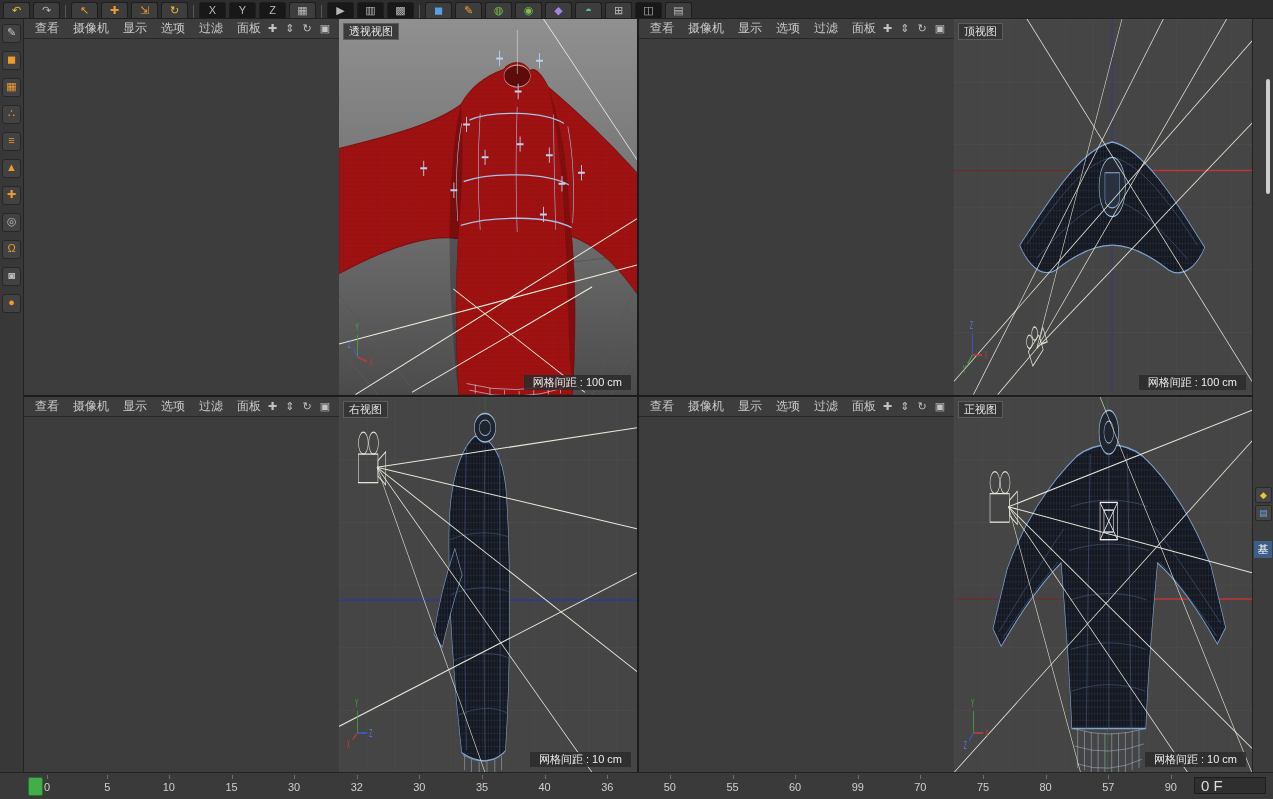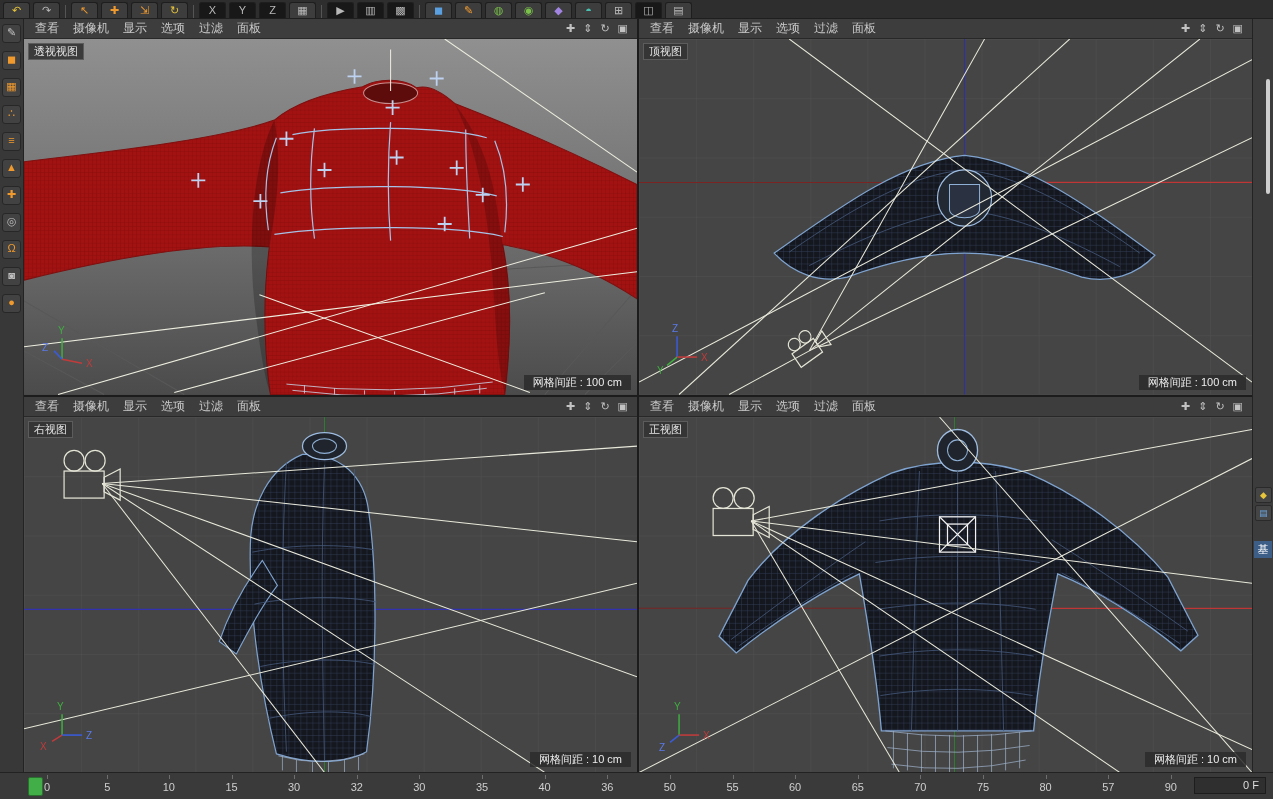--- a/index.html
+++ b/index.html
@@ -13,21 +13,21 @@
   .c-grn{color:#7ac04a}.c-pur{color:#a284e2}.c-tea{color:#4ac0b0}
   .bg-dark{background:#181818;}
 
   
   .main{flex:1;display:flex;min-height:0;}
   .sidebar{width:23px;background:#383838;border-right:1px solid #232323;display:flex;flex-direction:column;align-items:center;padding-top:5px;gap:8px;flex:none;}
   .sb-icon{width:17px;height:17px;border-radius:3px;background:#424242;border:1px solid #272727;color:#f09a2e;font-size:11px;line-height:15px;text-align:center;cursor:default;}
   .sb-gry{color:#c0c0c0;}
 
   .vp-grid{flex:1;display:grid;grid-template-columns:1fr 1fr;grid-template-rows:1fr 1fr;gap:2px;background:#1c1c1c;min-width:0;}
-  .viewport{display:flex;flex-direction:column;min-width:0;min-height:0;background:#3d3d3d;}
+  .viewport{display:flex;flex-direction:row;min-width:0;min-height:0;background:#3d3d3d;}
   .vp-menubar{height:19px;flex:none;display:flex;align-items:center;background:#3d3d3d;border-bottom:1px solid #282828;color:#c9c9c9;font-size:12px;padding:0 4px;}
   .vp-menu-item{padding:0 7px;cursor:default;white-space:nowrap;}
   .vp-spacer{flex:1;}
   .vp-nav{display:flex;gap:8px;color:#c2c2c2;font-size:11px;padding-right:5px;}
   .vp-nav span{cursor:pointer;}
   .vp-canvas{flex:1;position:relative;min-height:0;background:#474747;}
   svg.canvas{position:absolute;inset:0;width:100%;height:100%;display:block;}
   .vp-label{position:absolute;top:4px;left:4px;background:rgba(52,52,52,.92);border:1px solid #5c5c5c;color:#e3e3e3;font-size:11px;line-height:15px;padding:0 5px;white-space:nowrap;}
   .grid-label{position:absolute;bottom:5px;right:6px;background:rgba(44,44,44,.85);color:#ececec;font-size:11px;line-height:15px;padding:0 9px;white-space:nowrap;margin-left:12px;}
   .axt{font-size:10px;}
@@ -39,21 +39,21 @@
   .rs-i1{top:468px;color:#e8c53a;}
   .rs-i2{top:486px;color:#6aa0d8;}
   .rs-tab{position:absolute;top:522px;left:1px;width:18px;height:17px;background:#3d5e86;color:#fff;font-size:11px;line-height:17px;text-align:center;cursor:pointer;}
 
   
   .timeline{height:26px;background:#3a3a3a;border-top:1px solid #222;position:relative;flex:none;}
   .tl-ruler{position:absolute;left:42px;right:96px;top:0;bottom:0;display:flex;justify-content:space-between;color:#cfcfcf;font-size:11px;}
   .tl-tick{position:relative;padding-top:8px;min-width:10px;text-align:center;}
   .tl-tick::before{content:"";position:absolute;top:2px;left:50%;width:1px;height:4px;background:#6e6e6e;}
   .tl-marker{position:absolute;left:28px;top:4px;width:13px;height:17px;background:#41ae47;border:1px solid #2b6f2f;border-radius:2px;cursor:grab;}
-  .tl-frame-box{position:absolute;right:7px;top:4px;width:58px;height:15px;background:#2f2f2f;border:1px solid #1d1d1d;color:#ddd;font-size:11px;line-height:15px;text-align:right;padding:0 6px;}
+  .tl-frame-box{position:absolute;right:7px;top:4px;width:58px;height:15px;background:#2f2f2f;border:1px solid #1d1d1d;color:#ddd;font-size:15px;line-height:15px;text-align:left;padding:0 6px;}
 
   
   .bottom-bar{height:16px;background:#3a3a3a;border-top:1px solid #262626;position:relative;overflow:hidden;flex:none;}
   .bb-marker{position:absolute;left:28px;top:3px;width:11px;height:11px;background:#41ae47;border:1px solid #2b6f2f;border-radius:2px;cursor:grab;}
   .bb-track{position:absolute;left:46px;top:5px;width:420px;height:8px;background:#2f2f2f;border:1px solid #252525;border-radius:3px;}
   .bb-range{position:absolute;left:478px;top:2px;color:#ccc;font-size:10px;}
   .bb-group{position:absolute;top:3px;display:flex;gap:5px;}
   .bb-play{left:735px;}
   .bb-rec{left:1000px;}
   .bb-btn{width:24px;height:14px;background:#2d2d2d;border:1px solid #555;border-radius:7px;color:#ccc;font-size:7px;line-height:1;display:flex;align-items:center;justify-content:center;cursor:pointer;}
@@ -444,21 +444,21 @@
       <span class="tl-tick">15</span>
       <span class="tl-tick">30</span>
       <span class="tl-tick">32</span>
       <span class="tl-tick">30</span>
       <span class="tl-tick">35</span>
       <span class="tl-tick">40</span>
       <span class="tl-tick">36</span>
       <span class="tl-tick">50</span>
       <span class="tl-tick">55</span>
       <span class="tl-tick">60</span>
-      <span class="tl-tick">65</span>
+      <span class="tl-tick">99</span>
       <span class="tl-tick">70</span>
       <span class="tl-tick">75</span>
       <span class="tl-tick">80</span>
       <span class="tl-tick">57</span>
       <span class="tl-tick">90</span>
     </div>
     <div class="tl-frame-box">0 F</div>
   </div>
 
 

